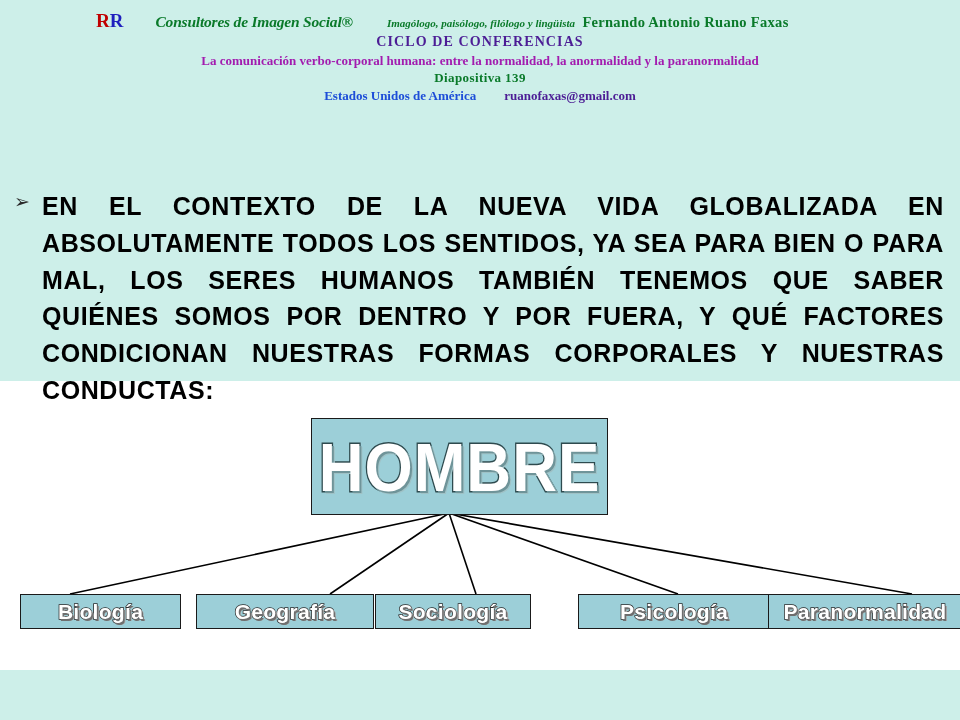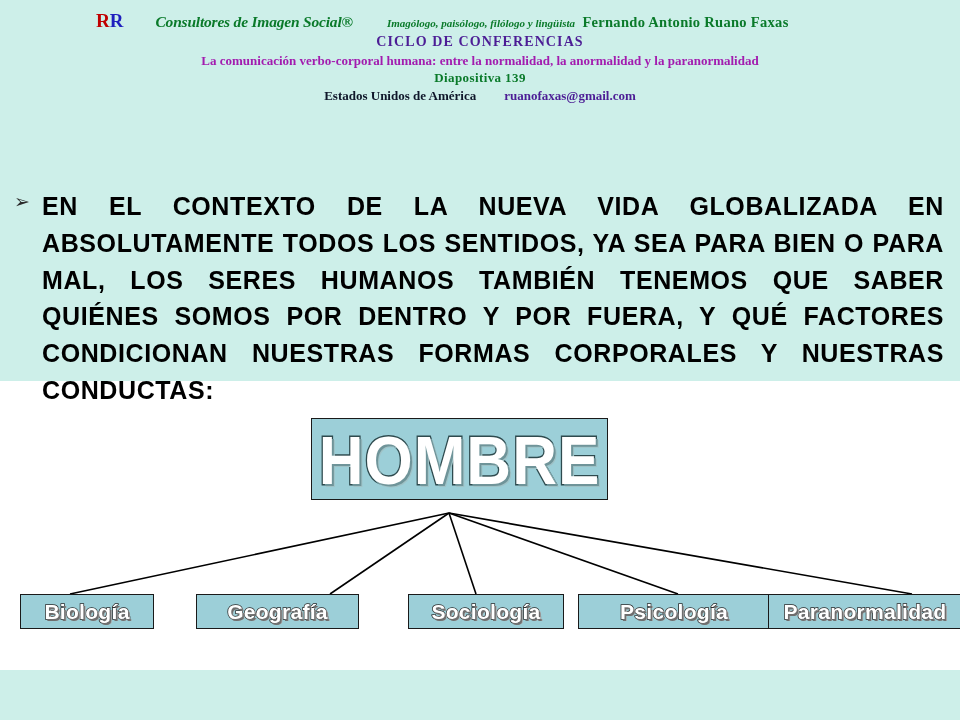--- a/index.html
+++ b/index.html
@@ -101,21 +101,21 @@
   #hdr-line-4 {
     color: #0a7a2a;
     font-size: 13px;
     margin-top: 2px;
     letter-spacing: 0.4px;
   }
   #hdr-line-5 {
     font-size: 13px;
     margin-top: 2px;
   }
-  .hdr-country { color: #0f172a; text-align: center; }
+  .hdr-country { color: #1d4ed8; text-align: center; }
   .hdr-mail {
     color: #4c1d95;
     margin-left: 28px;
   }
 
   
   #bullet-block {
     position: absolute;
     left: 14px;
     top: 188px;
@@ -165,29 +165,29 @@
     background: #9ccfd8;
     border: 1.5px solid #1a1a1a;
     display: flex;
     align-items: center;
     justify-content: center;
   }
   #node-hombre {
     left: 311px;
     top: 37px;
     width: 297px;
-    height: 82px;
+    height: 97px;
   }
   .child-box {
     top: 213px;
     height: 35px;
   }
-  #node-biologia      { left: 20px;  width: 134px; }
-  #node-geografia     { left: 196px; width: 163px; }
-  #node-sociologia    { left: 408px; width: 156px; }
+  #node-biologia      { left: 20px;  width: 161px; }
+  #node-geografia     { left: 196px; width: 178px; }
+  #node-sociologia    { left: 375px; width: 156px; }
   #node-psicologia    { left: 578px; width: 192px; }
   #node-paranormalidad{ left: 768px; width: 194px; }
 
   
   .wordart {
     font-family: "Liberation Sans", sans-serif;
     font-weight: bold;
     color: #ffffff;
     -webkit-text-stroke: 1.4px #2f4f52;
     paint-order: stroke fill;

